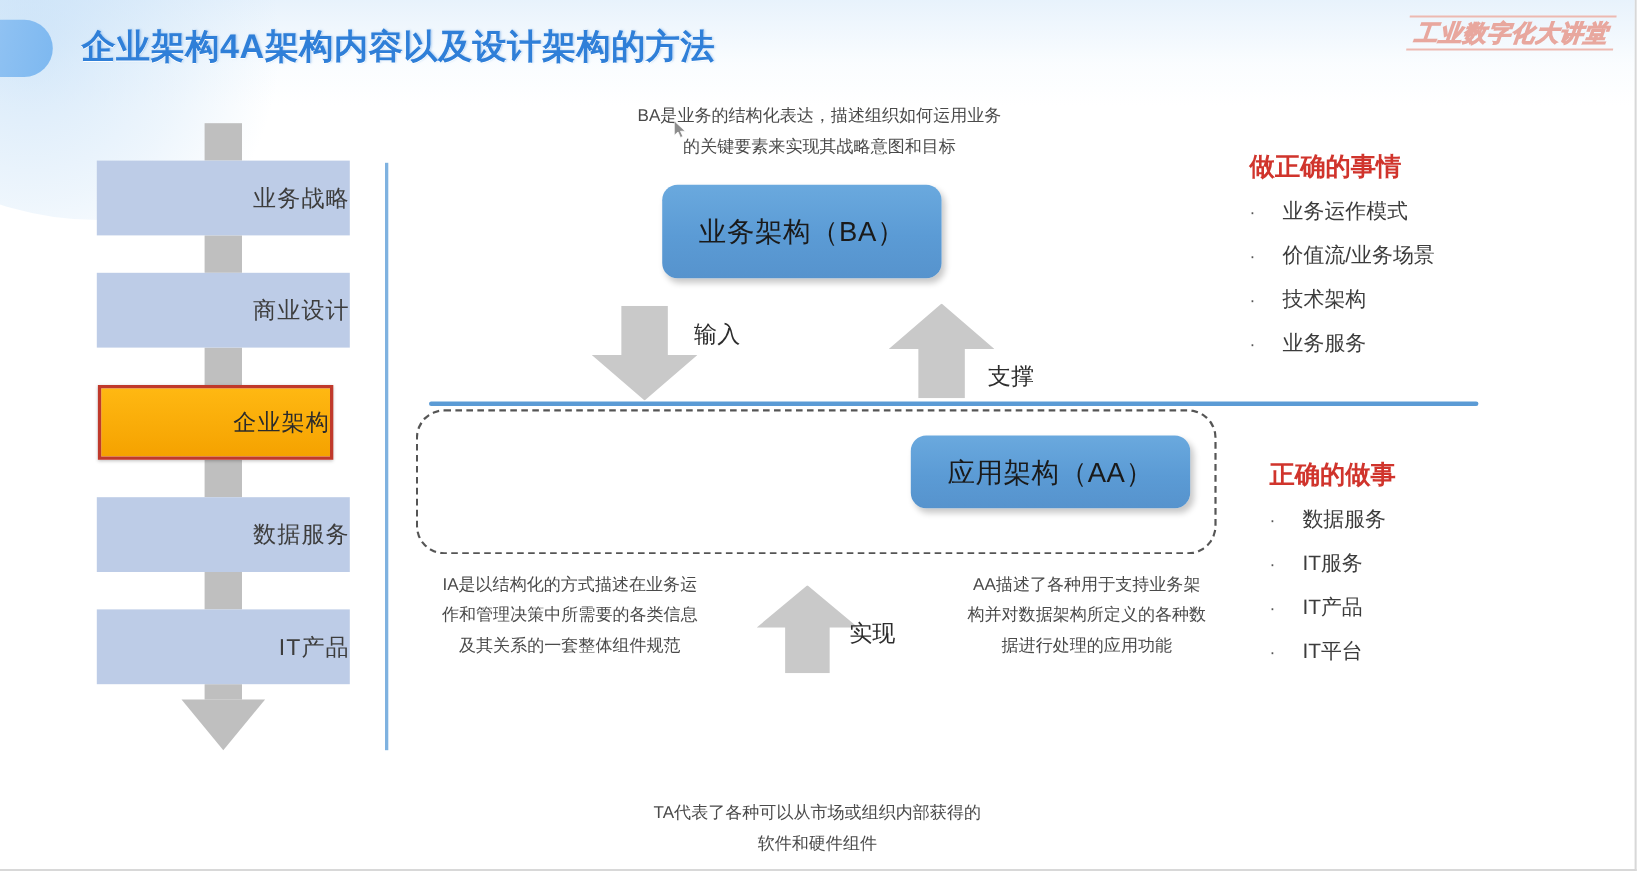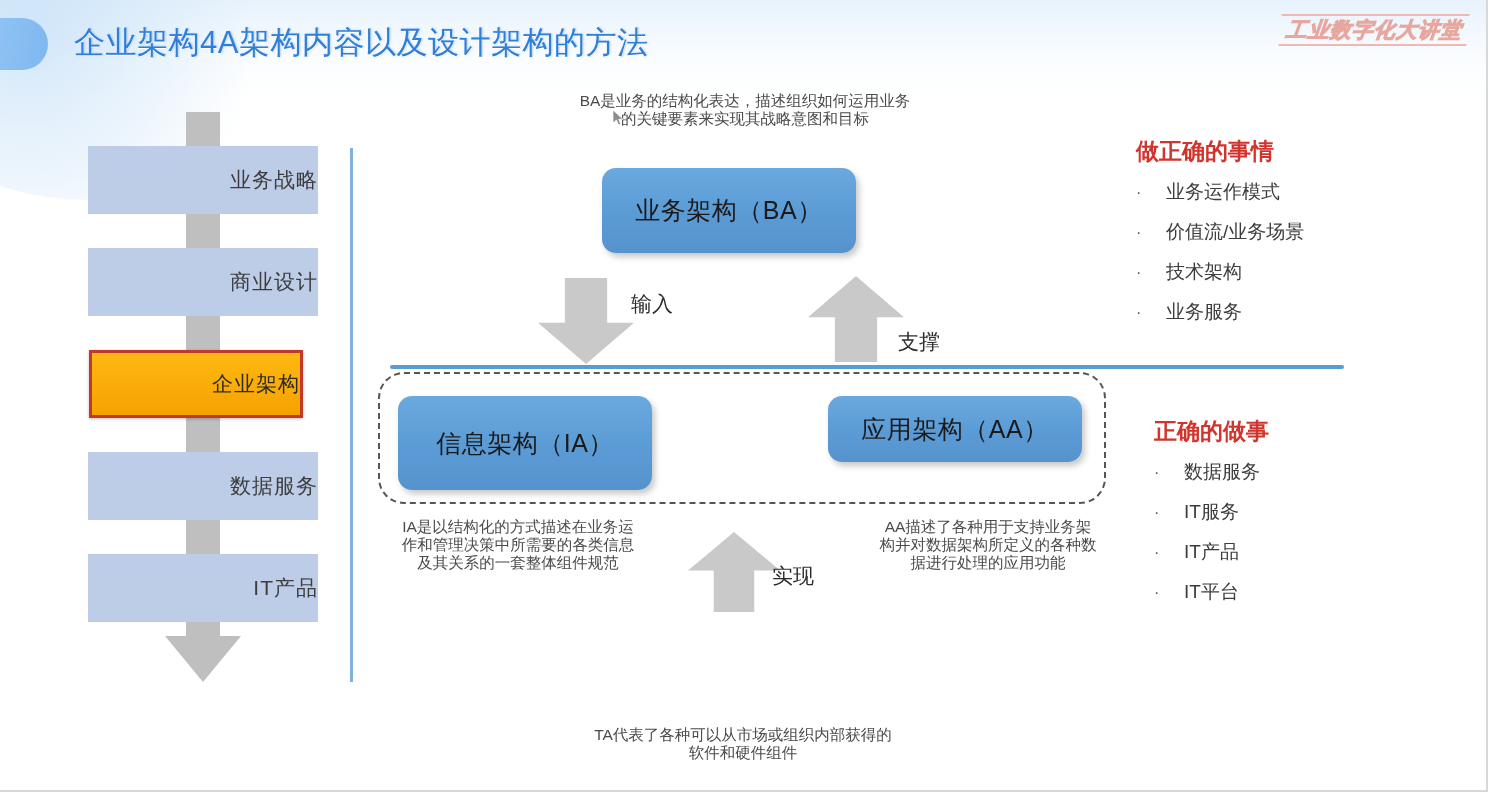--- a/index.html
+++ b/index.html
@@ -34,21 +34,21 @@
   }
   .header-wash2 {
     position: absolute; left: 0px; top: 0px;
     width: 1488px; height: 96px;
     background: linear-gradient(180deg, rgba(224,238,251,0.75) 0%, rgba(240,248,254,0.35) 60%, rgba(255,255,255,0) 100%);
   }
 
   
   .page-title {
     position: absolute; left: 74px; top: 22px;
-    font-size: 31px; font-weight: normal;
+    font-size: 31px; font-weight: bold;
     color: #2f7fd8;
     letter-spacing: 0.5px;
     text-shadow: 0 1px 0 #ffffff, 1px 0 2px rgba(47,127,216,0.35);
     white-space: nowrap;
   }
 
   
   .brand-logo {
     position: absolute; right: 18px; top: 14px;
     font-size: 21px; font-weight: bold;
@@ -111,21 +111,21 @@
     width: 954px; height: 4px;
     background: #5b9bd5;
     border-radius: 2px;
   }
 
   
   .desc {
     position: absolute;
     color: #4a4a4a;
     font-size: 15.5px;
-    line-height: 18px;
+    line-height: 28px;
     text-align: center;
     white-space: pre-line;
   }
   .arch-box {
     position: absolute;
     background: linear-gradient(180deg,#6aa9de 0%, #5b9bd5 55%, #5693cd 100%);
     border-radius: 14px;
     color: #1a1a1a;
     font-size: 25px;
     display: flex; align-items: center; justify-content: center;
@@ -243,23 +243,20 @@
   </div>
 
   <div class="arrow-down" id="arrow-input"></div>
   <div class="arrow-label" id="label-input">输入</div>
 
   <div class="arrow-up" id="arrow-support"></div>
   <div class="arrow-label" id="label-support">支撑</div>
 
   <div class="dashed-group"></div>
 
-  <div class="arch-box" id="ia-box">
-    <span>信息架构（IA）</span>
-  </div>
 
   <div class="arch-box" id="aa-box">
     <span>应用架构（AA）</span>
   </div>
 
   <div class="desc" style="left:368px; top:518px; width:300px; text-align:center;">IA是以结构化的方式描述在业务运
 作和管理决策中所需要的各类信息
 及其关系的一套整体组件规范</div>
 
   <div class="desc" style="left:838px; top:518px; width:300px; text-align:center;">AA描述了各种用于支持业务架

